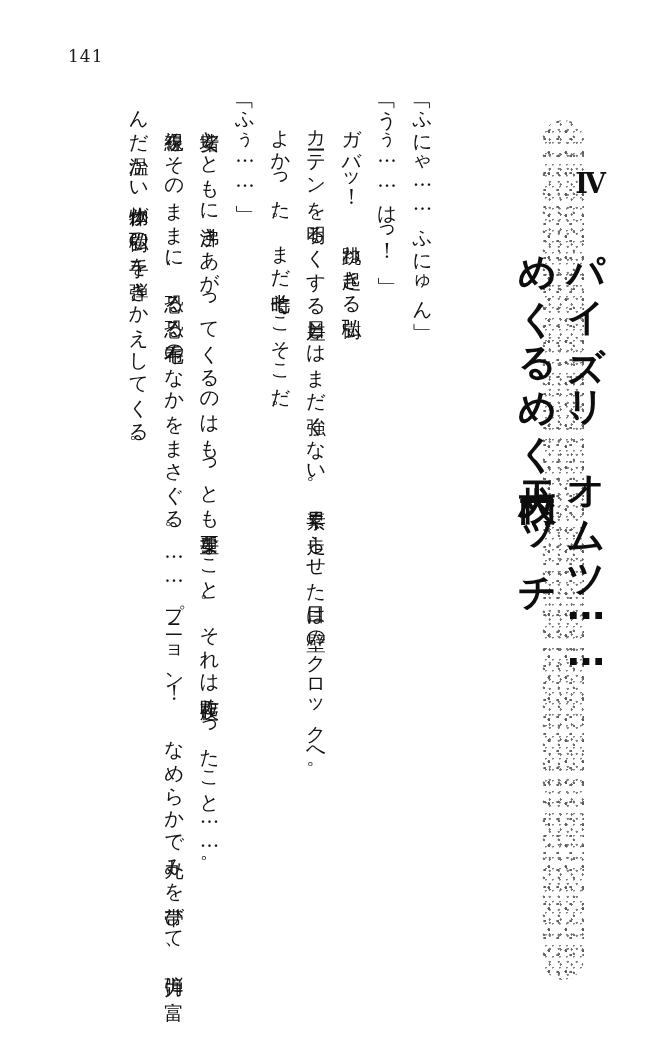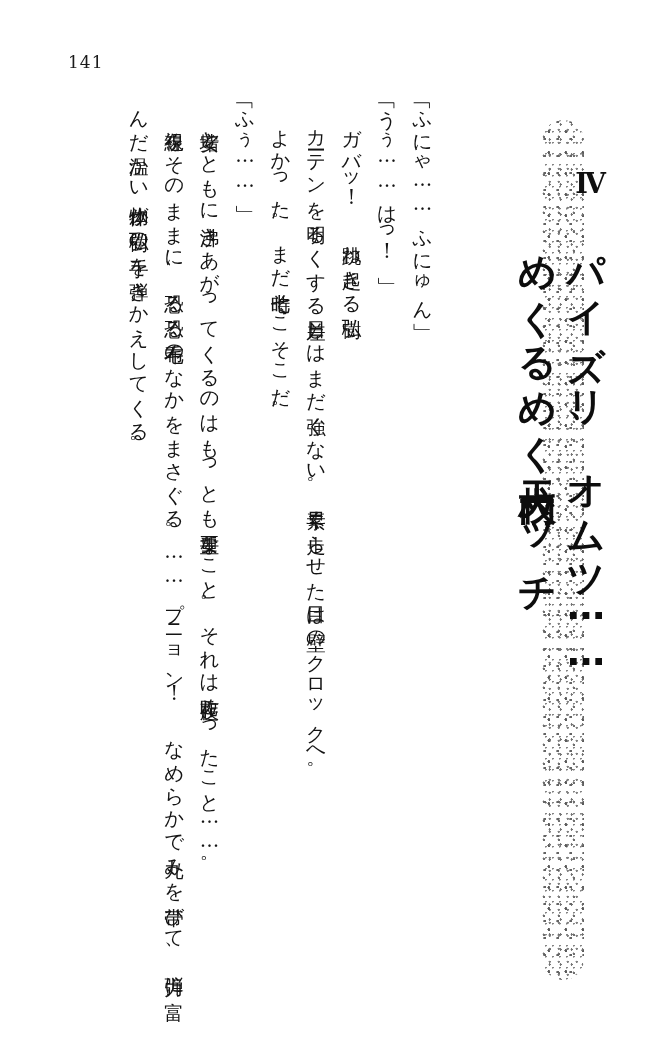--- a/index.html
+++ b/index.html
@@ -13,21 +13,21 @@
     height: 1050px;
     background: #ffffff;
     overflow: hidden;
     font-family: "DejaVu Serif", "Liberation Serif", serif;
     color: #111111;
   }
   
   .page-number {
     position: absolute;
     left: 68px;
-    top: 52px;
+    top: 46px;
     font-family: "DejaVu Serif", "Liberation Serif", serif;
     font-size: 17px;
     letter-spacing: 1px;
     color: #1a1a1a;
   }
 
   
   .vtext-block {
     position: absolute;
     top: 96px;

